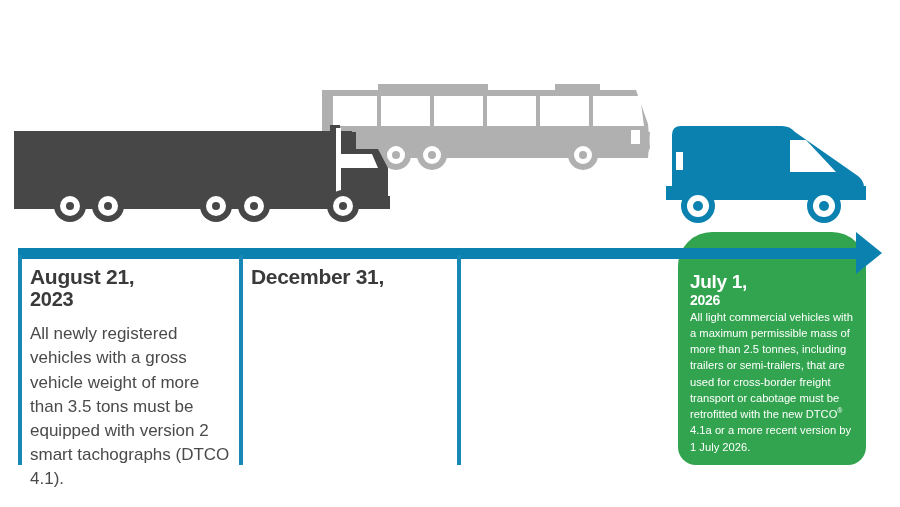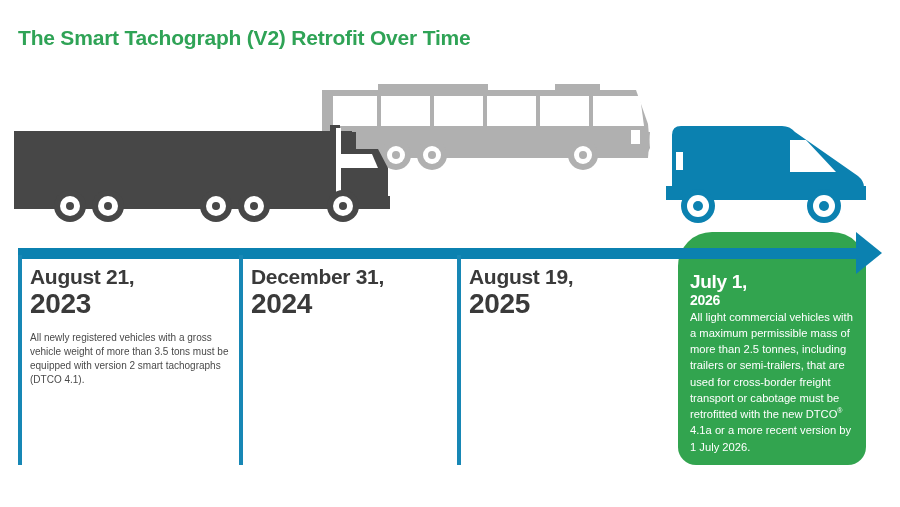--- a/index.html
+++ b/index.html
@@ -71,39 +71,38 @@
   .col.c4{left:690px;width:168px;top:272px;}
 
   .date{
     font-size:21px;
     font-weight:bold;
     color:#3a3a3a;
     line-height:1.08;
     letter-spacing:-0.3px;
     margin:0 0 12px 0;
   }
-  .date .yr{display:block;font-size:28px;}
+  .date .yr{display:block;font-size:20px;}
   .col.c4 .date{color:#ffffff;font-size:19px;margin-bottom:1px;}
   .col.c4 .date .yr{font-size:14px;}
 
   .body{
-    font-size:10px;
+    font-size:17px;
     line-height:1.42;
     color:#4a4a4a;
     margin:0;
   }
   .col.c4 .body{color:#ffffff;font-size:11.2px;line-height:1.45;}
   sup{font-size:7px;vertical-align:super;}
 </style>
 </head>
 <body>
 
 <div id="root">
 
-  <div class="title">The Smart Tachograph (V2) Retrofit Over Time</div>
 
   <svg class="art" viewBox="0 0 900 250" xmlns="http://www.w3.org/2000/svg">
 
     <g fill="#b0b0b0">
 
       <rect x="378" y="84" width="110" height="7"></rect>
       <rect x="555" y="84" width="45" height="7"></rect>
 
       <path d="M322,90 L636,90 L648,124 L650,148 L648,152 L332,152 L322,148 Z"></path>
 
@@ -205,29 +204,24 @@
       <div class="date">
         <span>August 21,</span>
         <span class="yr">2023</span>
       </div>
       <p class="body">All newly registered vehicles with a gross vehicle weight of more than 3.5 tons must be equipped with version 2 smart tachographs (DTCO 4.1).</p>
     </div>
 
     <div class="col c2">
       <div class="date">
         <span>December 31,</span>
-        <span class="yr">2024</span>
       </div>
     </div>
 
     <div class="col c3">
-      <div class="date">
-        <span>August 19,</span>
-        <span class="yr">2025</span>
-      </div>
     </div>
 
     <div class="col c4">
       <div class="date">
         <span>July 1,</span>
         <span class="yr">2026</span>
       </div>
       <p class="body"><span>All light commercial vehicles with a maximum permissible mass of more than 2.5 tonnes, including trailers or semi-trailers, that are used for cross-border freight transport or cabotage must be retrofitted with the new DTCO</span><sup>®</sup><span> 4.1a or a more recent version by 1 July 2026.</span></p>
     </div>
 

